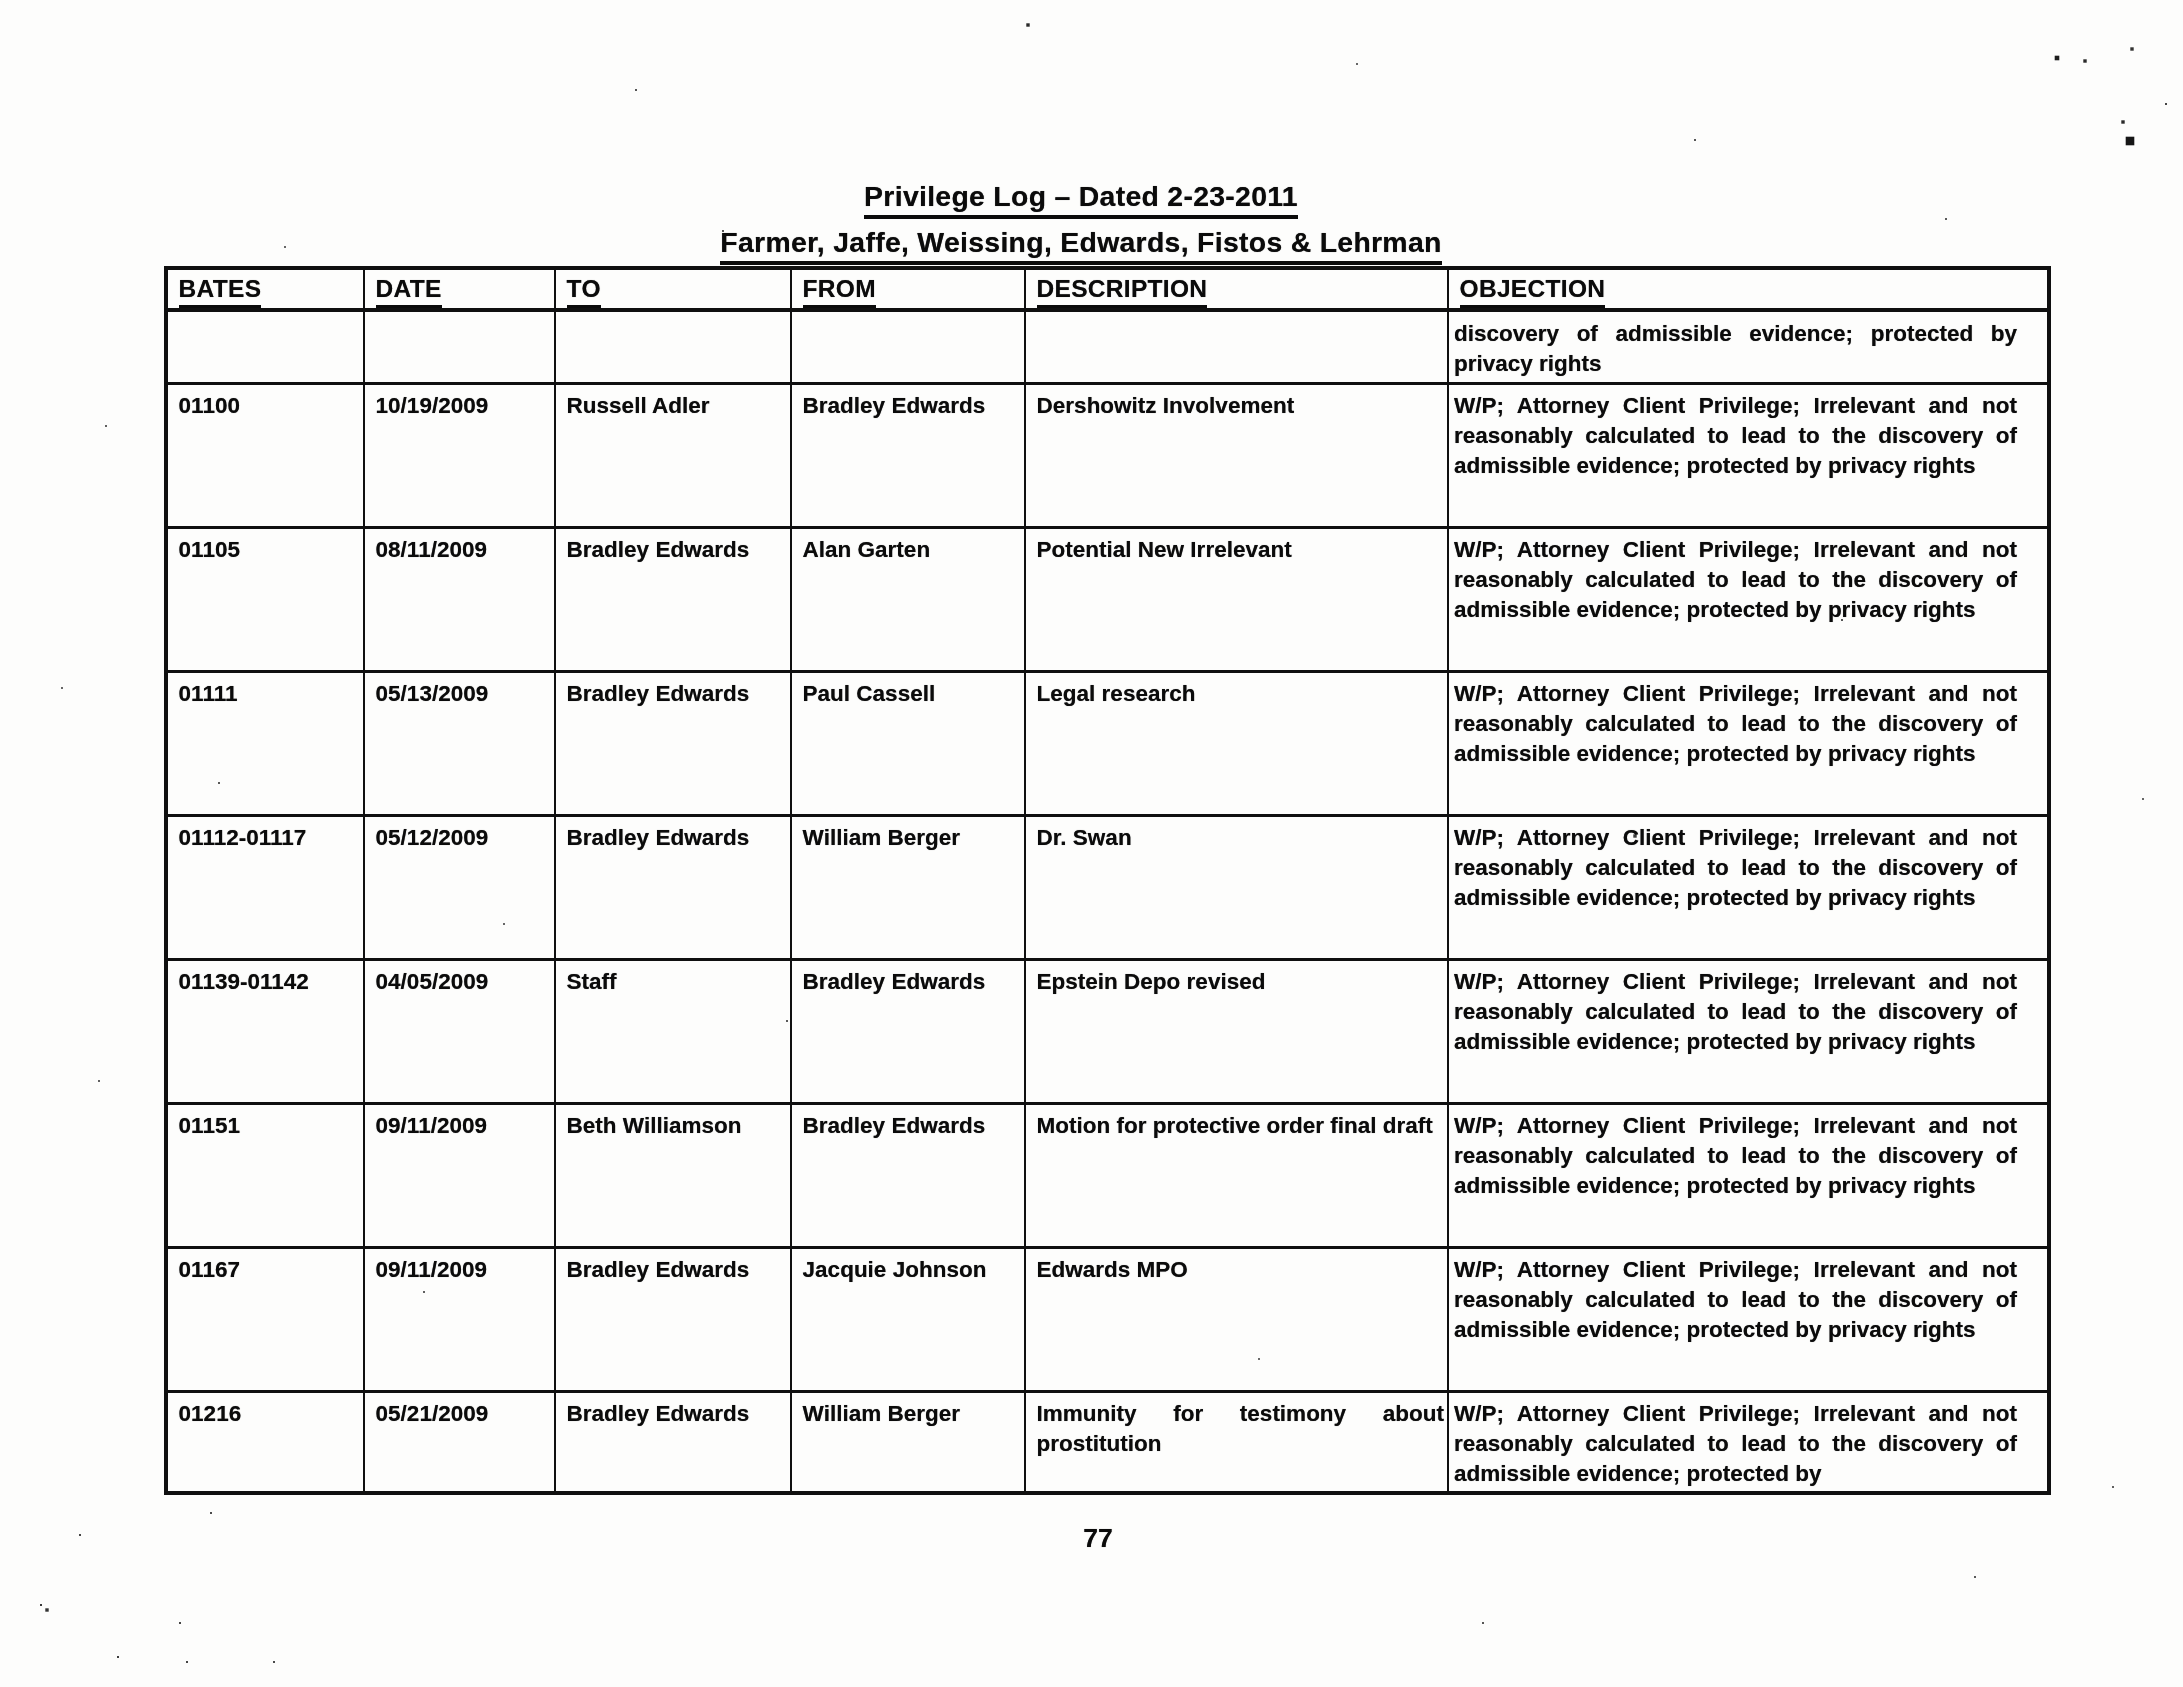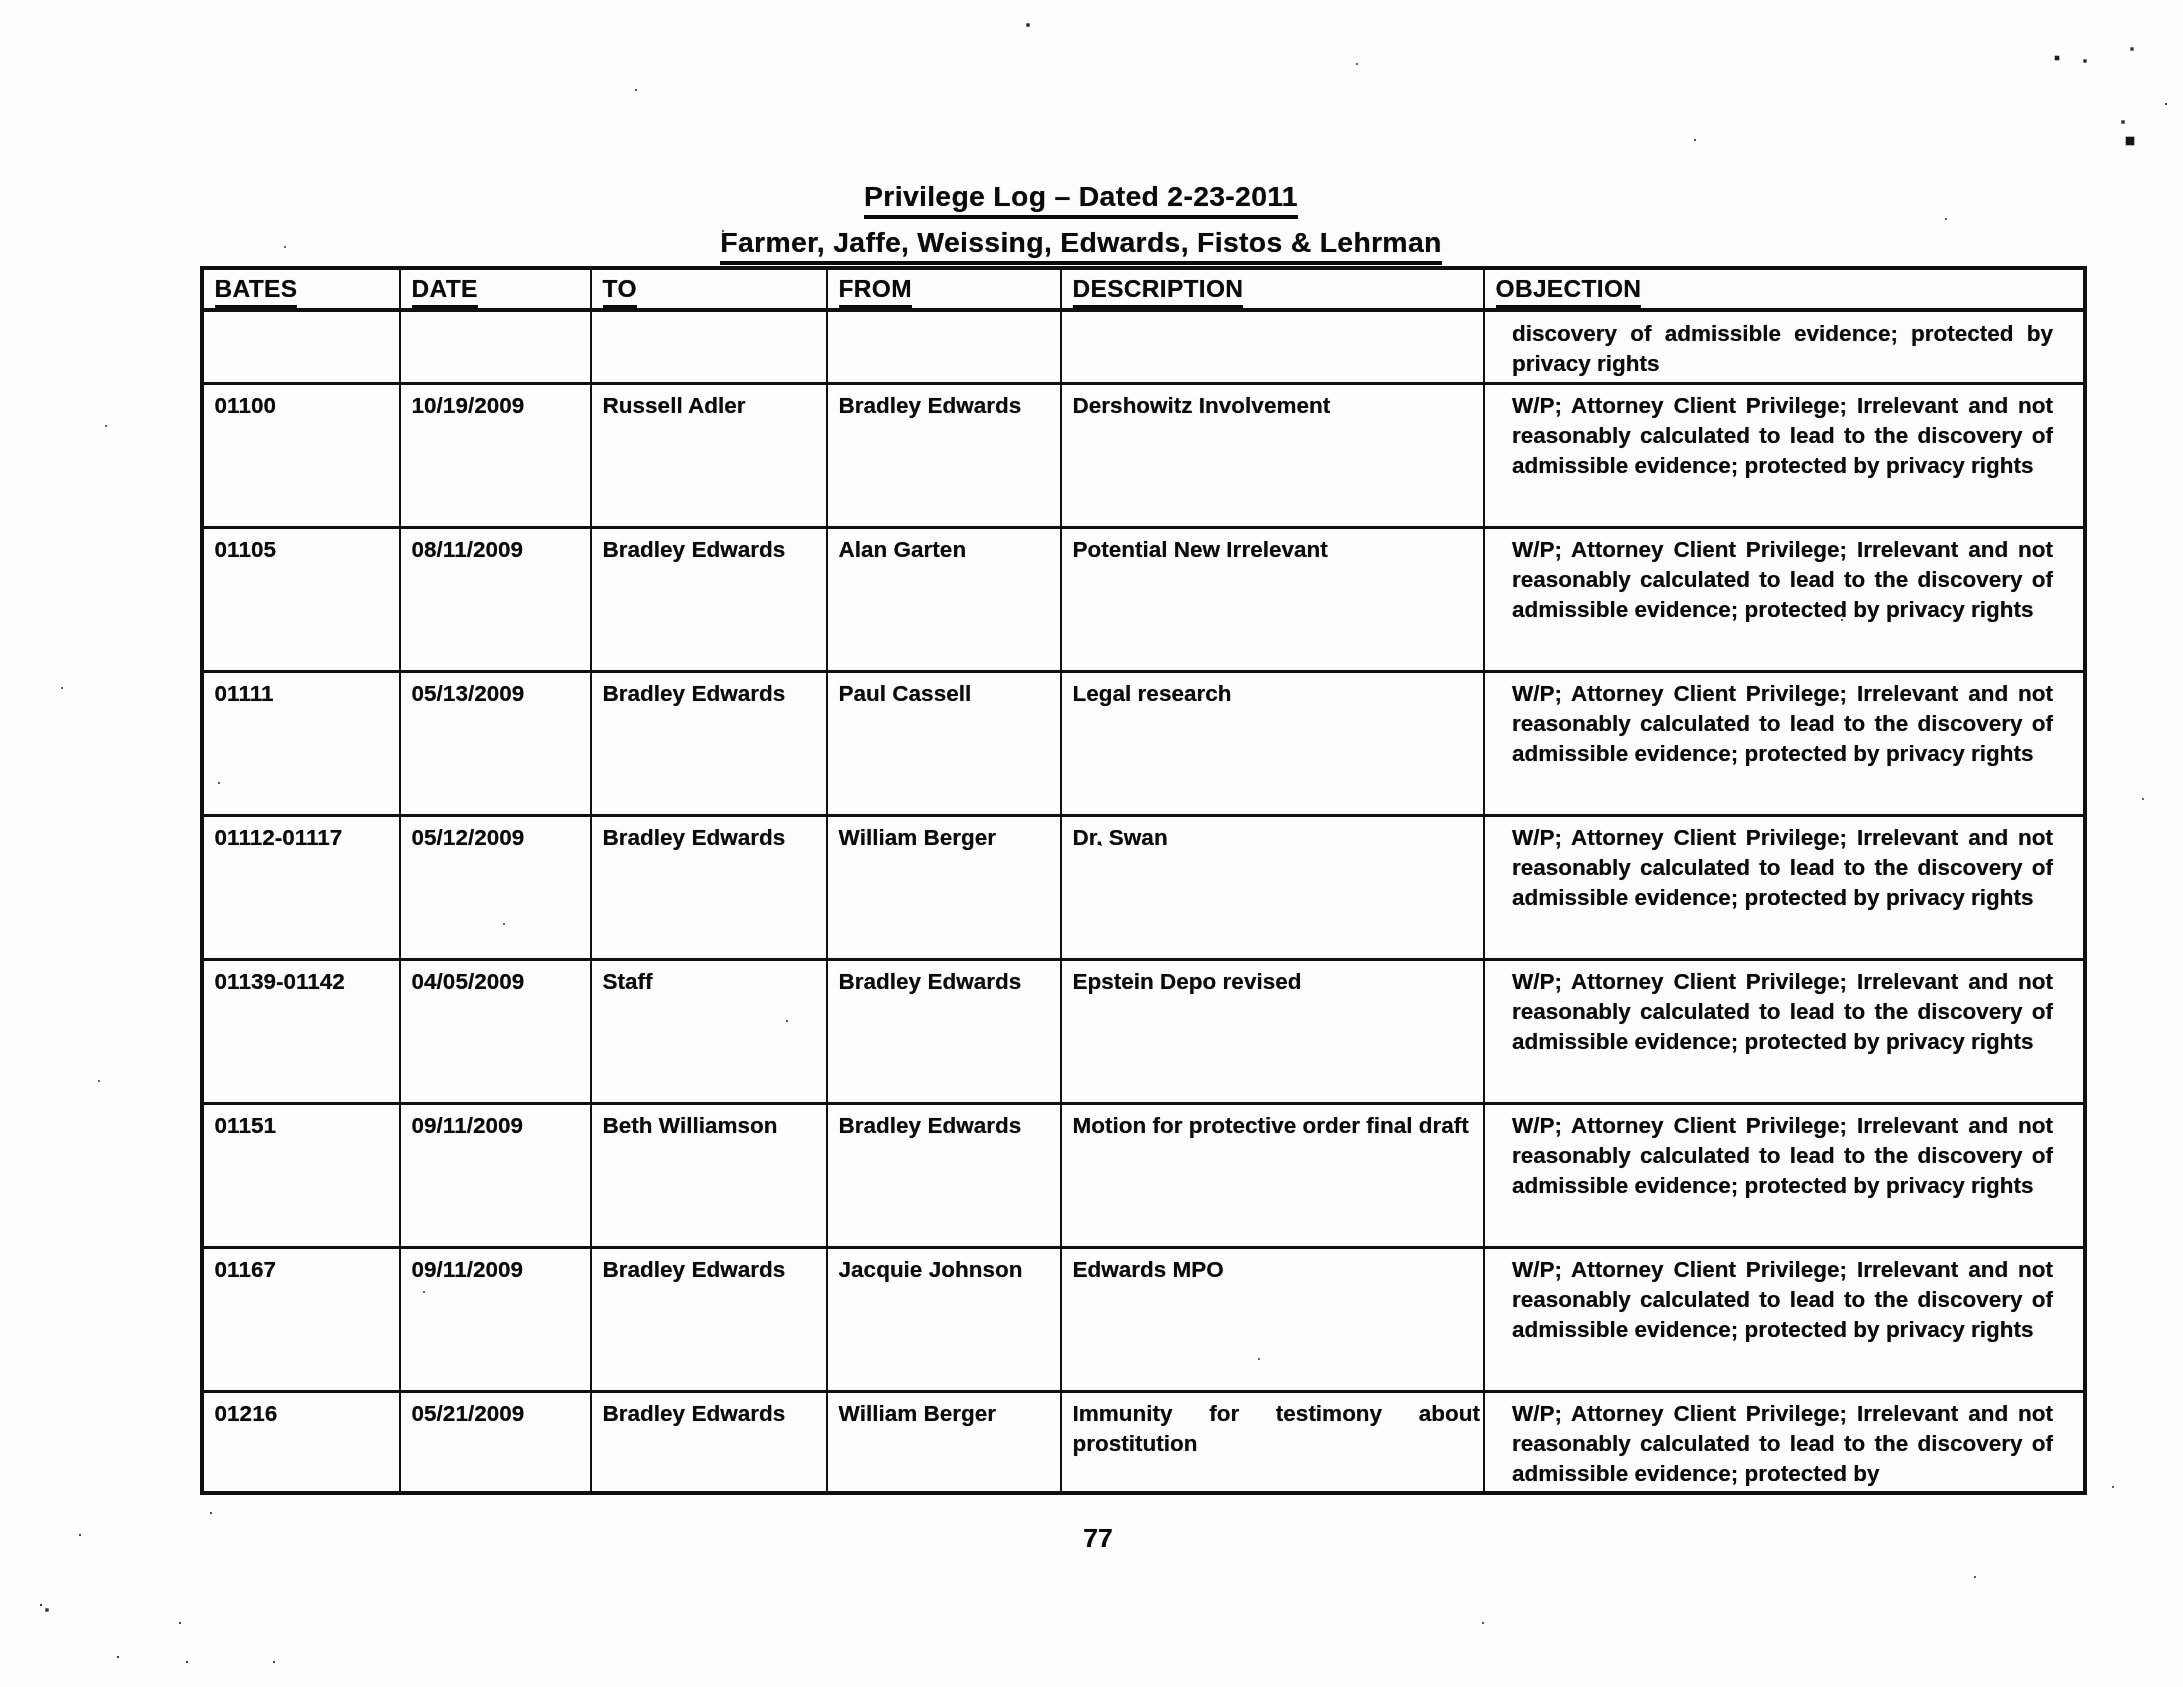--- a/index.html
+++ b/index.html
@@ -40,21 +40,20 @@
   }
   
   table.log-table {
     position: absolute;
     left: 164px;
     top: 266px;
     width: 1883px;
     border-collapse: collapse;
     table-layout: fixed;
     border: 4.6px solid #101010;
-    margin-left: 36px;
   }
   .log-table th, .log-table td {
     border: 2.6px solid #101010;
     border-top-width: 3.3px;
     border-bottom-width: 3.3px;
     vertical-align: top;
     text-align: left;
     padding: 6.6px 10.6px 0 10.6px;
     font-size: 22.5px;
     font-weight: 700;
@@ -76,21 +75,21 @@
   }
   .log-table tbody tr { height: 144px; }
   .log-table tbody tr:first-child { height: 73px; }
   .log-table tbody tr:last-child { height: 102px; }
   td.col-desc {
     text-align: justify;
     padding-right: 3px;
   }
   td.col-obj {
     text-align: justify;
-    padding-left: 27px;
+    padding-left: 5px;
     padding-right: 30px;
   }
   
   .page-number {
     position: absolute;
     left: 1065px;
     top: 1523px;
     width: 66px;
     text-align: center;
     font-size: 26.5px;

